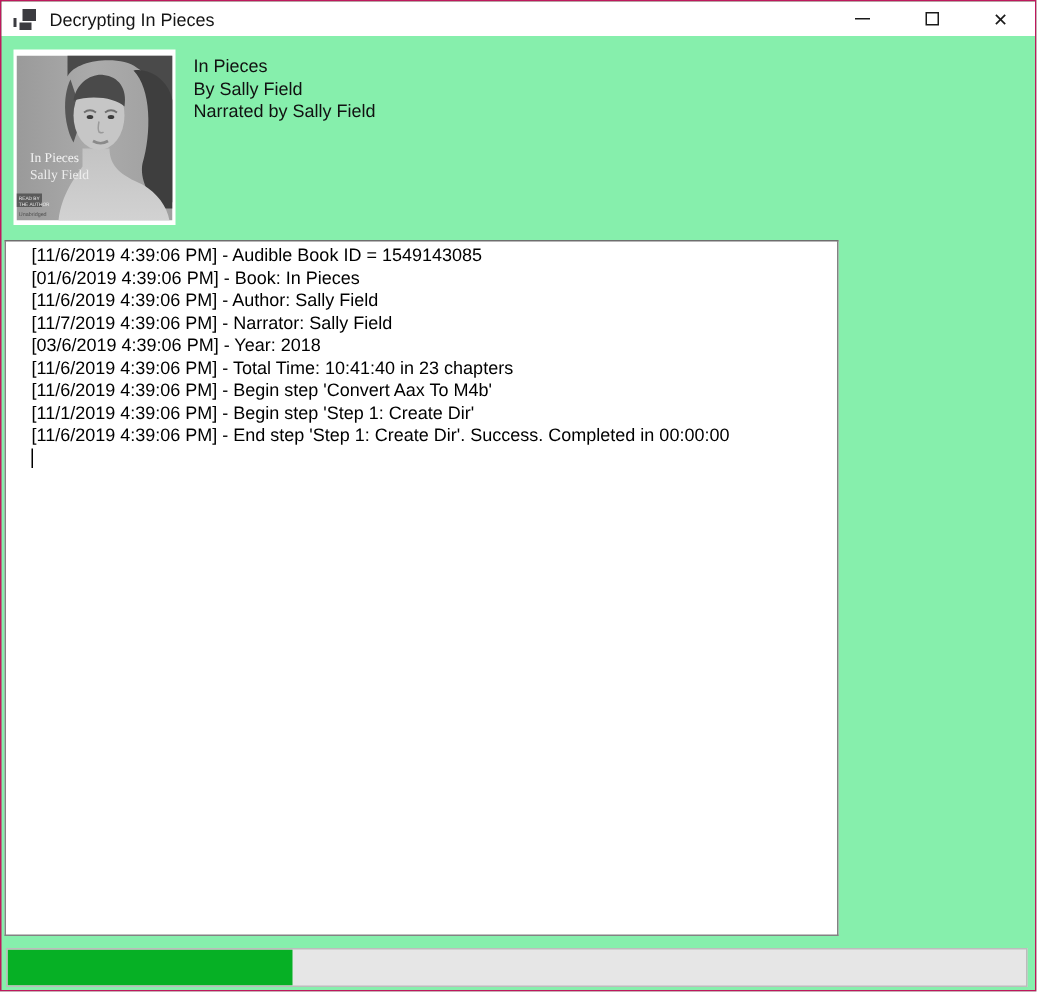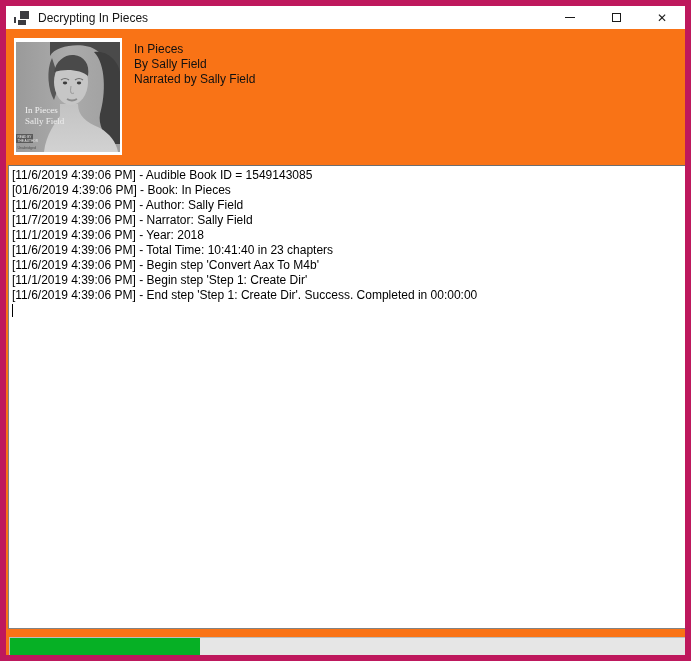--- a/index.html
+++ b/index.html
@@ -3,22 +3,22 @@
 <meta charset="utf-8">
 <style>
   * { box-sizing: border-box; margin: 0; padding: 0; }
   html, body { background: #d8d8d8; }
   body { font-family: "Liberation Sans", sans-serif; }
 
   .window {
     position: relative;
     width: 691px;
     height: 661px;
-    background: #f97316;
-    border: 6px solid #be185d;
+    background: #86efac;
+    border: 1px solid #be185d;
     overflow: hidden;
   }
 
   
   .titlebar {
     position: absolute;
     left: 0; top: 0; right: 0;
     height: 23px;
     background: #ffffff;
     display: flex;
@@ -72,25 +72,25 @@
     left: 128px; top: 36px;
     font-size: 12px;
     line-height: 15px;
     color: #111111;
   }
 
   
   .log-box {
     position: absolute;
     left: 2px; top: 159px;
-    width: 680px; height: 464px;
+    width: 556px; height: 464px;
     background: #ffffff;
     border: 1px solid #828282;
     border-top-color: #6e6e6e;
-    padding: 2px 3px;
+    padding: 2px 17px;
     font-size: 12px;
     line-height: 15px;
     color: #000000;
     overflow: hidden;
     cursor: text;
   }
   .log-line { white-space: pre; }
   .caret-line { height: 15px; display: flex; align-items: center; }
   .caret {
     display: inline-block;
@@ -188,21 +188,21 @@
   <div class="log-box">
 
       <div class="log-line"><span>[11/6/2019 4:39:06 PM] - Audible Book ID = 1549143085</span></div>
 
       <div class="log-line"><span>[01/6/2019 4:39:06 PM] - Book: In Pieces</span></div>
 
       <div class="log-line"><span>[11/6/2019 4:39:06 PM] - Author: Sally Field</span></div>
 
       <div class="log-line"><span>[11/7/2019 4:39:06 PM] - Narrator: Sally Field</span></div>
 
-      <div class="log-line"><span>[11/1/2019 4:39:06 PM] - Year: 2018</span></div>
+      <div class="log-line"><span>[03/6/2019 4:39:06 PM] - Year: 2018</span></div>
 
       <div class="log-line"><span>[11/6/2019 4:39:06 PM] - Total Time: 10:41:40 in 23 chapters</span></div>
 
 
       <div class="log-line"><span>[11/6/2019 4:39:06 PM] - Begin step 'Convert Aax To M4b'</span></div>
 
       <div class="log-line"><span>[11/1/2019 4:39:06 PM] - Begin step 'Step 1: Create Dir'</span></div>
 
       <div class="log-line"><span>[11/6/2019 4:39:06 PM] - End step 'Step 1: Create Dir'. Success. Completed in 00:00:00</span></div>
 

